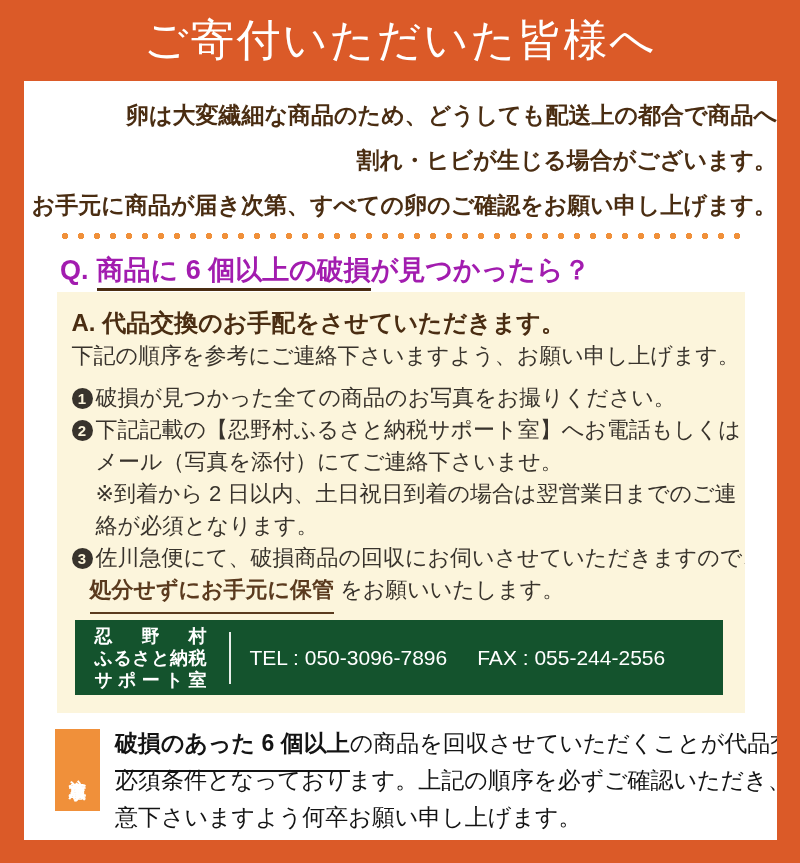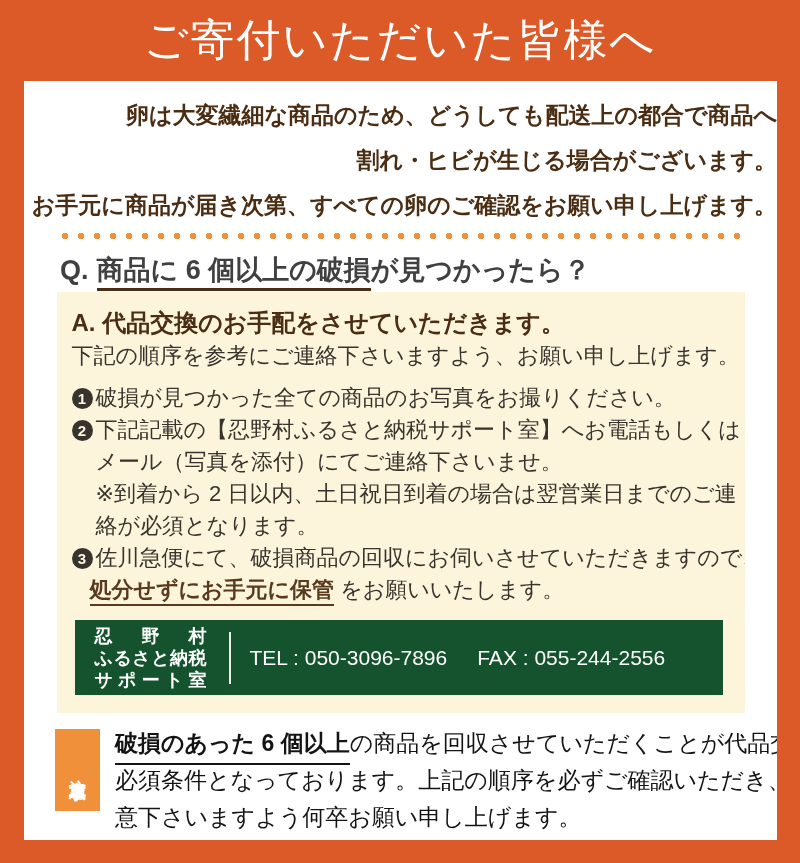--- a/index.html
+++ b/index.html
@@ -28,21 +28,21 @@
     font-size: 23px; font-weight: bold; color: #4A2D12;
     line-height: 45px; white-space: nowrap; text-align: right;
   }
   .dots {
     width: 690px; height: 8px; margin: 4px auto 0;
     background-image: radial-gradient(circle, #F0903A 3px, rgba(240,144,58,0) 3.4px);
     background-size: 16px 8px; background-repeat: repeat-x; background-position: center;
   }
   .q-line {
     margin: 12px 0 0 36px;
-    font-size: 27px; font-weight: bold; color: #404040;
+    font-size: 27px; font-weight: bold; color: #a21caf;
     line-height: 36px; white-space: nowrap;
   }
   .q-prefix { margin-right: 8px; }
   .q-underline { border-bottom: 3px solid #4A2D12; padding-bottom: 3px; }
   .answer-box {
     margin: 4px auto 0; width: 688px; box-sizing: border-box;
     background: #FCF5DC;
     padding: 14px 14px 18px 15px;
     overflow: hidden;
   }
@@ -60,21 +60,21 @@
   .step-line .num {
     display: inline-block; width: 21px; height: 21px; border-radius: 50%;
     background: #38332C; color: #FCF5DC;
     font-size: 15px; font-weight: bold; line-height: 21px; text-align: center;
     vertical-align: 1px; margin-right: 3px;
   }
   .step-line.cont { padding-left: 24px; }
   .step-line.cont3 { padding-left: 18px; }
   .keep-em {
     color: #5A3A1E; font-weight: bold;
-    border-bottom: 2px solid #5A3A1E; padding-bottom: 2px;
+    border-bottom: 2px solid #5A3A1E; padding-bottom: 10px;
   }
   .contact {
     margin: 14px 0 0 3px; width: 648px; height: 75px; box-sizing: border-box;
     background: #14532d; color: #ffffff;
     display: flex; align-items: center;
   }
   .contact-label { margin-left: 20px; width: 112px; }
   .org-line {
     font-size: 18px; font-weight: bold; line-height: 22px;
     text-align: justify; text-align-last: justify;
@@ -89,21 +89,21 @@
     flex: 0 0 45px; width: 45px; height: 82px;
     background: #F0903A; color: #ffffff;
     writing-mode: vertical-rl; text-orientation: upright;
     font-size: 17px; font-weight: bold; letter-spacing: 2px;
     display: flex; align-items: center; justify-content: center;
   }
   .notice-text { margin-left: 15px; margin-top: -4px; }
   .notice-line { font-size: 23px; color: #141414; line-height: 37px; white-space: nowrap; }
   .notice-em {
     font-weight: bold;
-    border-bottom: 2px solid #141414; padding-bottom: 7px;
+    border-bottom: 2px solid #141414; padding-bottom: 14px;
   }
 </style>
 </head>
 <body>
 
 <div class="title-bar">ご寄付いただいた皆様へ</div>
 
 <div class="panel">
 
   <div class="intro">

